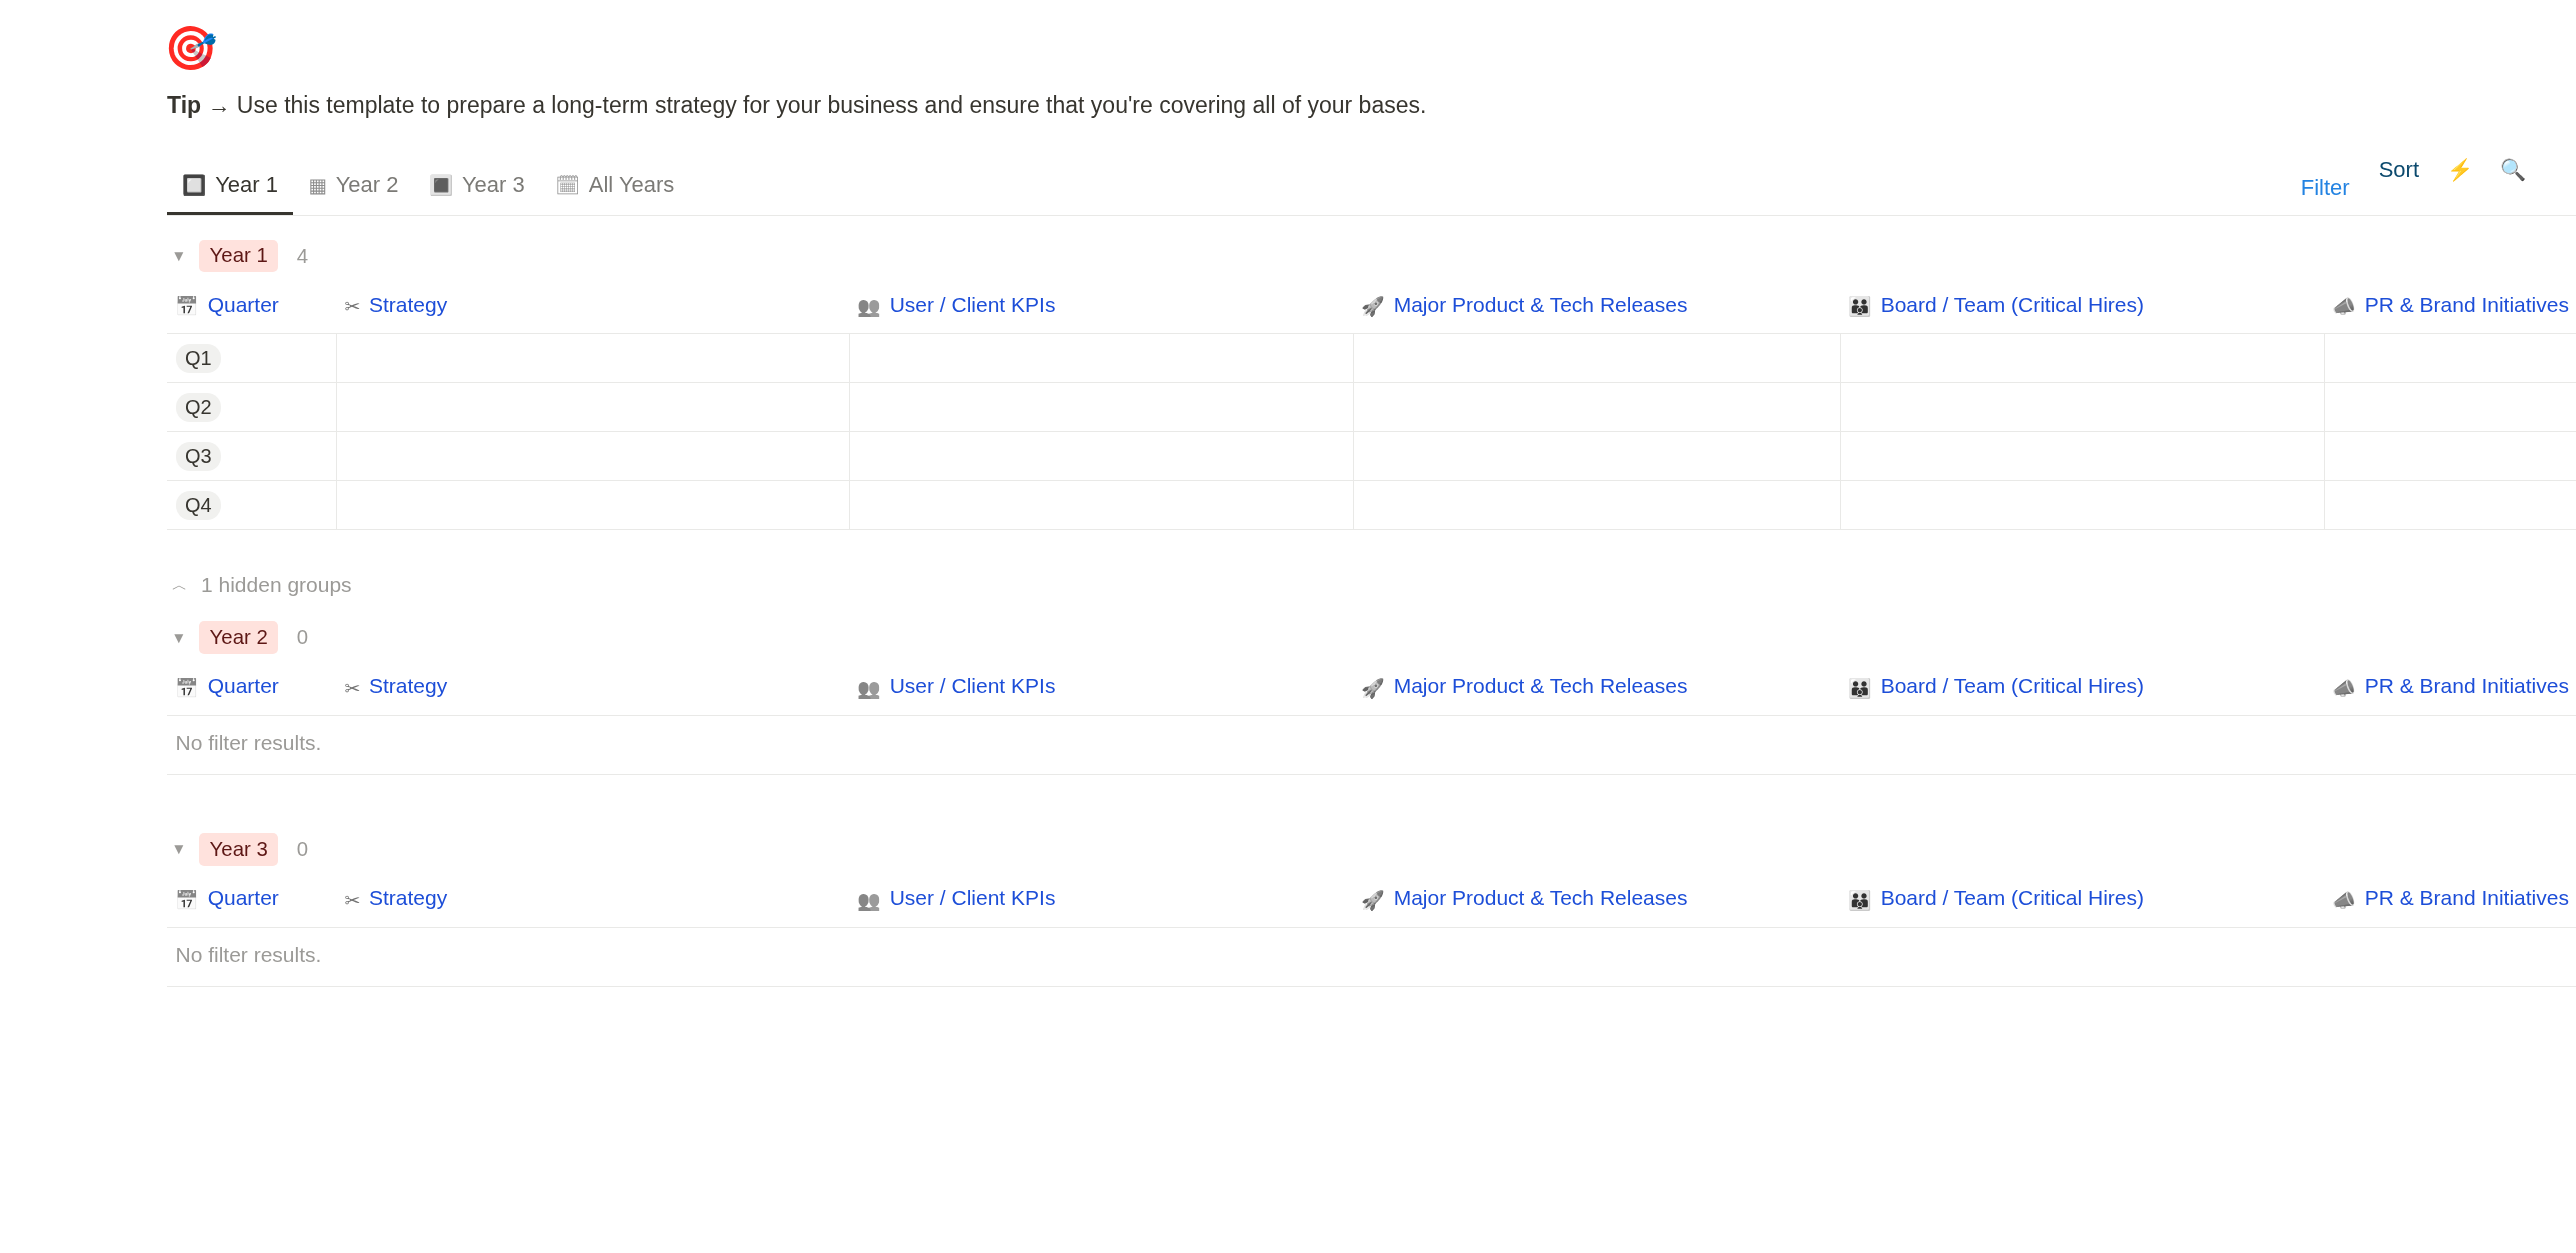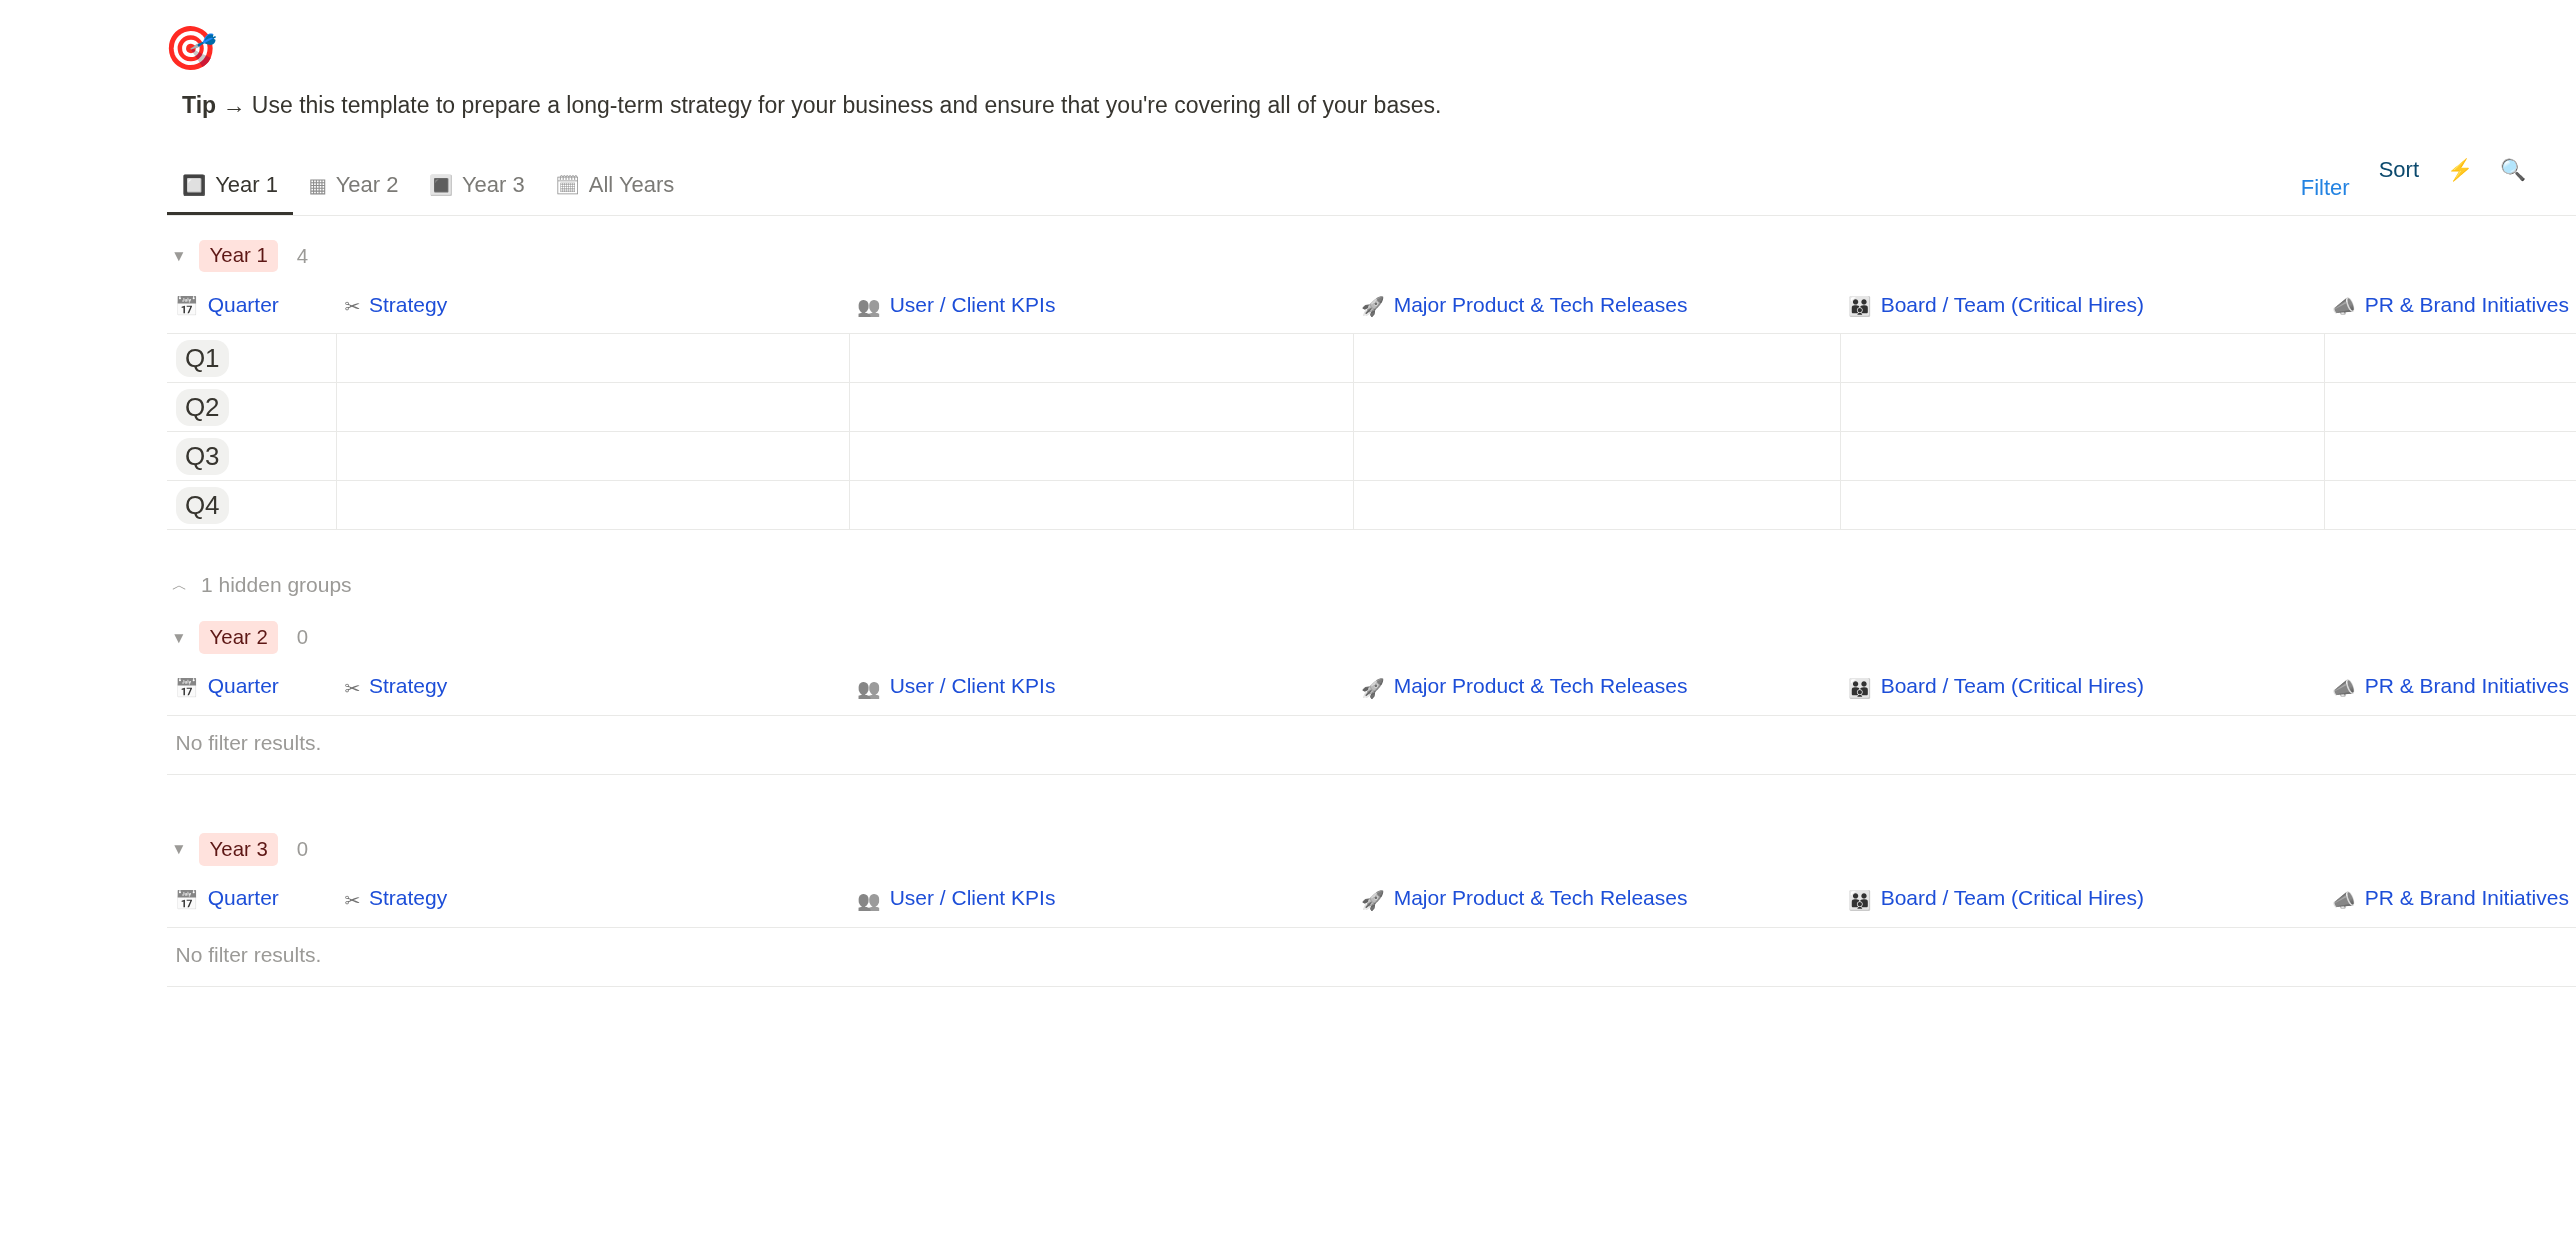--- a/index.html
+++ b/index.html
@@ -48,21 +48,20 @@
     line-height: 1.1;
   }
 
   
   .tip {
     font-size: 23px;
     line-height: 1.55;
     color: #37352f;
     max-width: 1295px;
     margin-bottom: 39px;
-    margin-left: 15px;
   }
   .tip b { font-weight: bold; }
 
   
   .viewbar {
     display: flex;
     align-items: flex-end;
     justify-content: space-between;
     border-bottom: 1.4px solid #e9e9e7;
     padding-right: 51px;
@@ -187,21 +186,21 @@
   .tbl .c-strategy { width: 513px; }
   .tbl .c-kpis { width: 504px; }
   .tbl .c-releases { width: 487px; }
   .tbl .c-board { width: 484px; }
   .tbl .c-pr { width: 293px; }
   .cellval {
     display: inline-block;
     background: #f1f1ef;
     border-radius: 14px;
     padding: 2.6px 9.4px 3.4px 9.4px;
-    font-size: 26px;
+    font-size: 20px;
     color: #37352f;
   }
 
   .hidden-groups {
     display: flex;
     align-items: center;
     gap: 13.6px;
     font-size: 21px;
     color: #9b9a97;
     margin-top: 43px;

